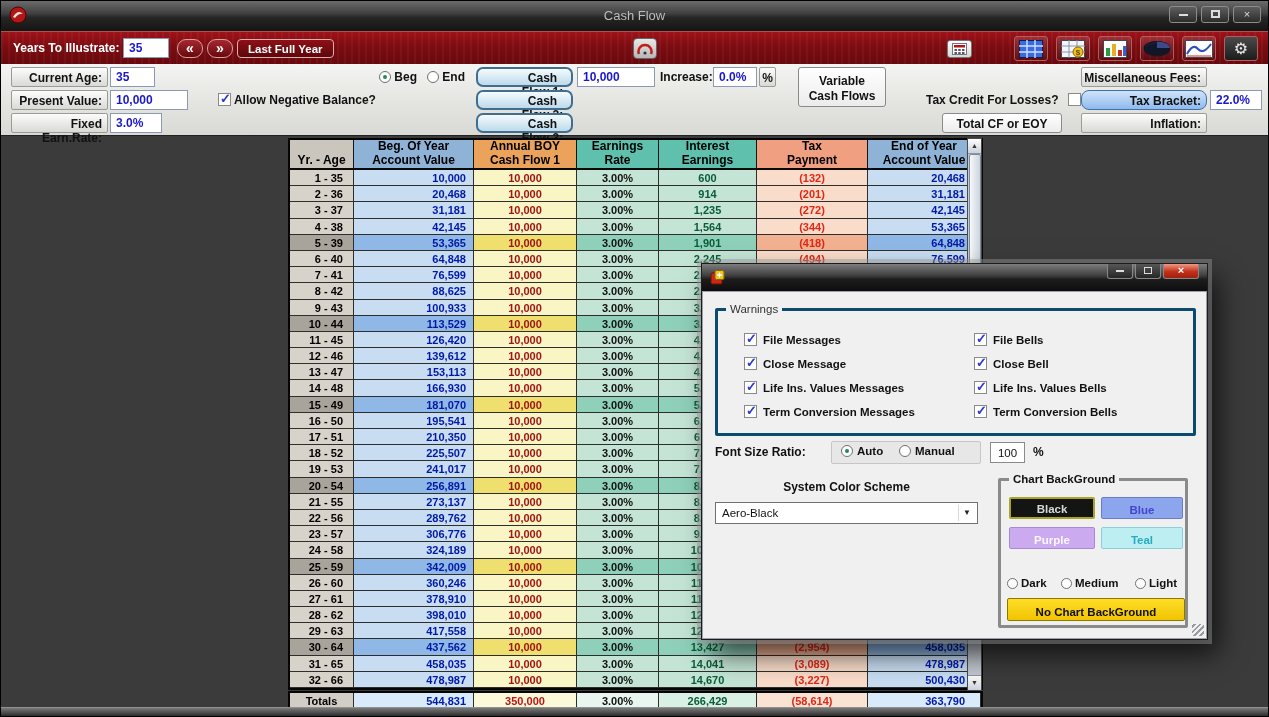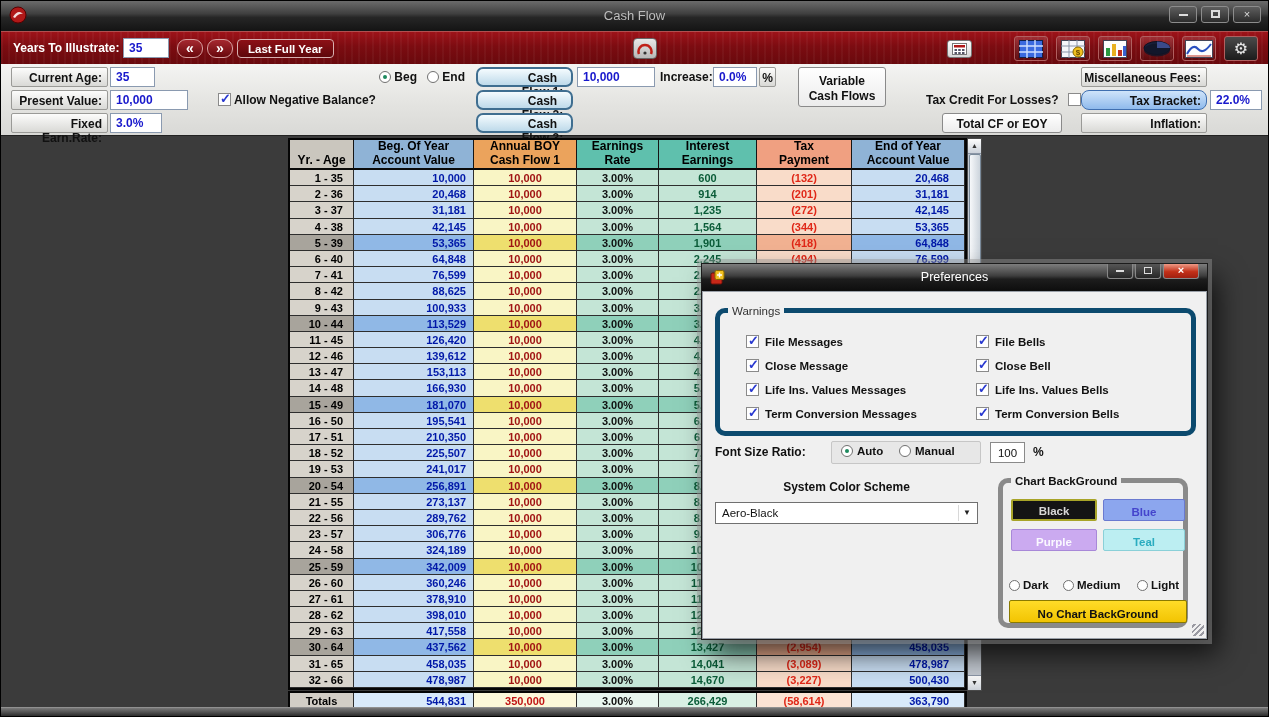--- a/index.html
+++ b/index.html
@@ -41,21 +41,21 @@
 .radio{display:inline-block;width:12px;height:12px;border-radius:50%;background:#fff;border:1px solid #707070;position:relative;vertical-align:-2px;}
 .radio.on::after{content:"";position:absolute;left:3px;top:3px;width:4px;height:4px;border-radius:50%;background:#1d8a5e;}
 .prelines{white-space:pre-line;}
 
 
 .tablewrap{position:absolute;left:287px;top:137px;border:2px solid #050505;background:#222;}
 .thead{display:flex;}
 .th{height:30px;border-right:1px solid #151515;border-bottom:2px solid #0a0a0a;display:flex;align-items:flex-end;justify-content:center;text-align:center;font-weight:bold;font-size:12px;line-height:13.5px;white-space:pre-line;padding-bottom:1px;color:#000;}
 .tr{display:flex;}
 .td{height:16.2px;border-right:1px solid #2e2e2e;border-bottom:1px solid #2e2e2e;font-size:11px;font-weight:bold;padding-top:1px;line-height:14px;}
-.c0{width:64px}.c1{width:120px}.c2{width:103px}.c3{width:82px}.c4{width:98px}.c5{width:95px}.c6{width:113px}
+.c0{width:64px}.c1{width:120px}.c2{width:103px}.c3{width:82px}.c4{width:98px}.c5{width:111px}.c6{width:113px}
 .thead .c0{background:#cac6be}.thead .c1,.thead .c6{background:#8fb3d6}.thead .c2{background:#eba35c}.thead .c3,.thead .c4{background:#5fc0ad}.thead .c5{background:#f0a081}
 .td.c0{background:#d7d3cb;text-align:right;padding-right:10px;color:#000;}
 .td.c1{background:#c8ddf2;text-align:right;padding-right:7px;color:#0018a8;}
 .td.c2{background:#f9f5c5;text-align:center;color:#a01414;}
 .td.c3{background:#c4e5d6;text-align:center;color:#101010;}
 .td.c4{background:#c4e5d6;text-align:center;color:#0a5c38;}
 .td.c5{background:#f9dcc9;text-align:center;color:#e02818;}
 .td.c6{background:#c8ddf2;text-align:right;padding-right:15px;color:#0018a8;}
 .tr.q .c0{background:#a8a49c}.tr.q .c1,.tr.q .c6{background:#90b8e6}.tr.q .c2{background:#eedf6e}.tr.q .c3,.tr.q .c4{background:#8fd0ba}.tr.q .c5{background:#f2b292}
 .totals{position:absolute;left:287px;top:690px;display:flex;border:2px solid #050505;background:#222;}
@@ -79,21 +79,21 @@
 
 
 .dialog{position:absolute;left:700px;top:262px;width:507px;height:377px;z-index:50;background:#f0f0f0;border:1px solid #1c1c1c;box-shadow:0 0 0 4px rgba(150,150,150,.45),10px 14px 26px rgba(0,0,0,.7);}
 .dlg-title{position:absolute;left:0;top:0;right:0;height:27px;background:linear-gradient(#7d7d7d,#3d3d3d 44%,#1d1d1d 56%,#0d0d0d);}
 .dlg-title-text{position:absolute;left:0;right:0;top:6px;text-align:center;color:#fff;font-size:12.5px;}
 .dlg-icon{position:absolute;left:8px;top:6px;width:15px;height:15px;}
 .dlg-btns{position:absolute;right:8px;top:0;display:flex;gap:2px;}
 .dlg-btn{height:15px;width:26px;background:linear-gradient(#565656,#262626);border:1px solid #888;border-top:none;border-radius:0 0 3px 3px;color:#ddd;text-align:center;font-size:10px;line-height:13px;}
 .dlg-btn.close{width:36px;background:linear-gradient(#ee9a86,#c23018 55%,#a02010);color:#fff;font-weight:bold;font-size:11px;}
 .dlg-body{position:absolute;left:0;top:27px;right:0;bottom:0;background:#f0f0f0;border:1px solid #9aa0a8;}
-.group{position:absolute;border:5px solid #0c4a6e;border-radius:10px;}
+.group{position:absolute;border:3px solid #0c4a6e;border-radius:2px;}
 .group-label{position:absolute;top:-8px;left:8px;background:#f0f0f0;padding:0 4px;font-size:11.5px;color:#333;}
 .group-label.b{font-weight:bold;color:#111;}
 .chk-item{position:absolute;font-size:11.5px;font-weight:bold;color:#111;}
 .chk-item .checkbox{margin-right:6px;}
 .dlg-text{position:absolute;font-size:12px;font-weight:bold;color:#111;}
 .ratio-panel{position:absolute;left:128px;top:149px;width:150px;height:23px;background:#e7e7e7;border:1px solid #c6c6c6;border-radius:2px;}
 .ratio-input{position:absolute;left:287px;top:150px;width:35px;height:21px;background:#fff;border:1px solid #8a8a8a;text-align:center;font-size:11.5px;color:#111;font-family:"Liberation Sans",sans-serif;}
 .combo{position:absolute;left:12px;top:210px;width:263px;height:22px;background:#fff;border:1px solid #707070;font-size:11.5px;color:#111;padding:4px 0 0 6px;}
 .combo-arrow{position:absolute;right:2px;top:2px;width:17px;height:16px;text-align:center;font-size:8px;line-height:16px;color:#222;border-left:1px solid #d8d8d8;}
 .cbtn{position:absolute;height:22px;font-size:11.5px;font-weight:bold;text-align:center;padding-top:3px;border-radius:2px;}
@@ -567,21 +567,20 @@
 
   <div class="statusbar"></div>
 
   <div class="dialog">
     <div class="dlg-title">
       <svg class="dlg-icon" viewBox="0 0 15 15">
         <rect x="1" y="3" width="11" height="11" rx="1.5" fill="#c82818" stroke="#701008"></rect>
         <rect x="5" y="0.5" width="9" height="9" rx="1.5" fill="#f0c020" stroke="#8a6a00"></rect>
         <path d="M7 5 L12 5 M9.5 2.5 L9.5 7.5" stroke="#fff" stroke-width="1.4"></path>
       </svg>
-      <div class="dlg-title-text">Preferences</div>
       <div class="dlg-btns">
         <div class="dlg-btn"><span class="glyph-min" style="width:8px;"></span></div>
         <div class="dlg-btn"><span class="glyph-max" style="width:8px;height:7px;border-width:1.5px;"></span></div>
         <div class="dlg-btn close"><span>×</span></div>
       </div>
     </div>
     <div class="dlg-body">
 
       <div class="group" style="left:12px;top:16px;width:481px;height:128px;">
         <span class="group-label">Warnings</span>

